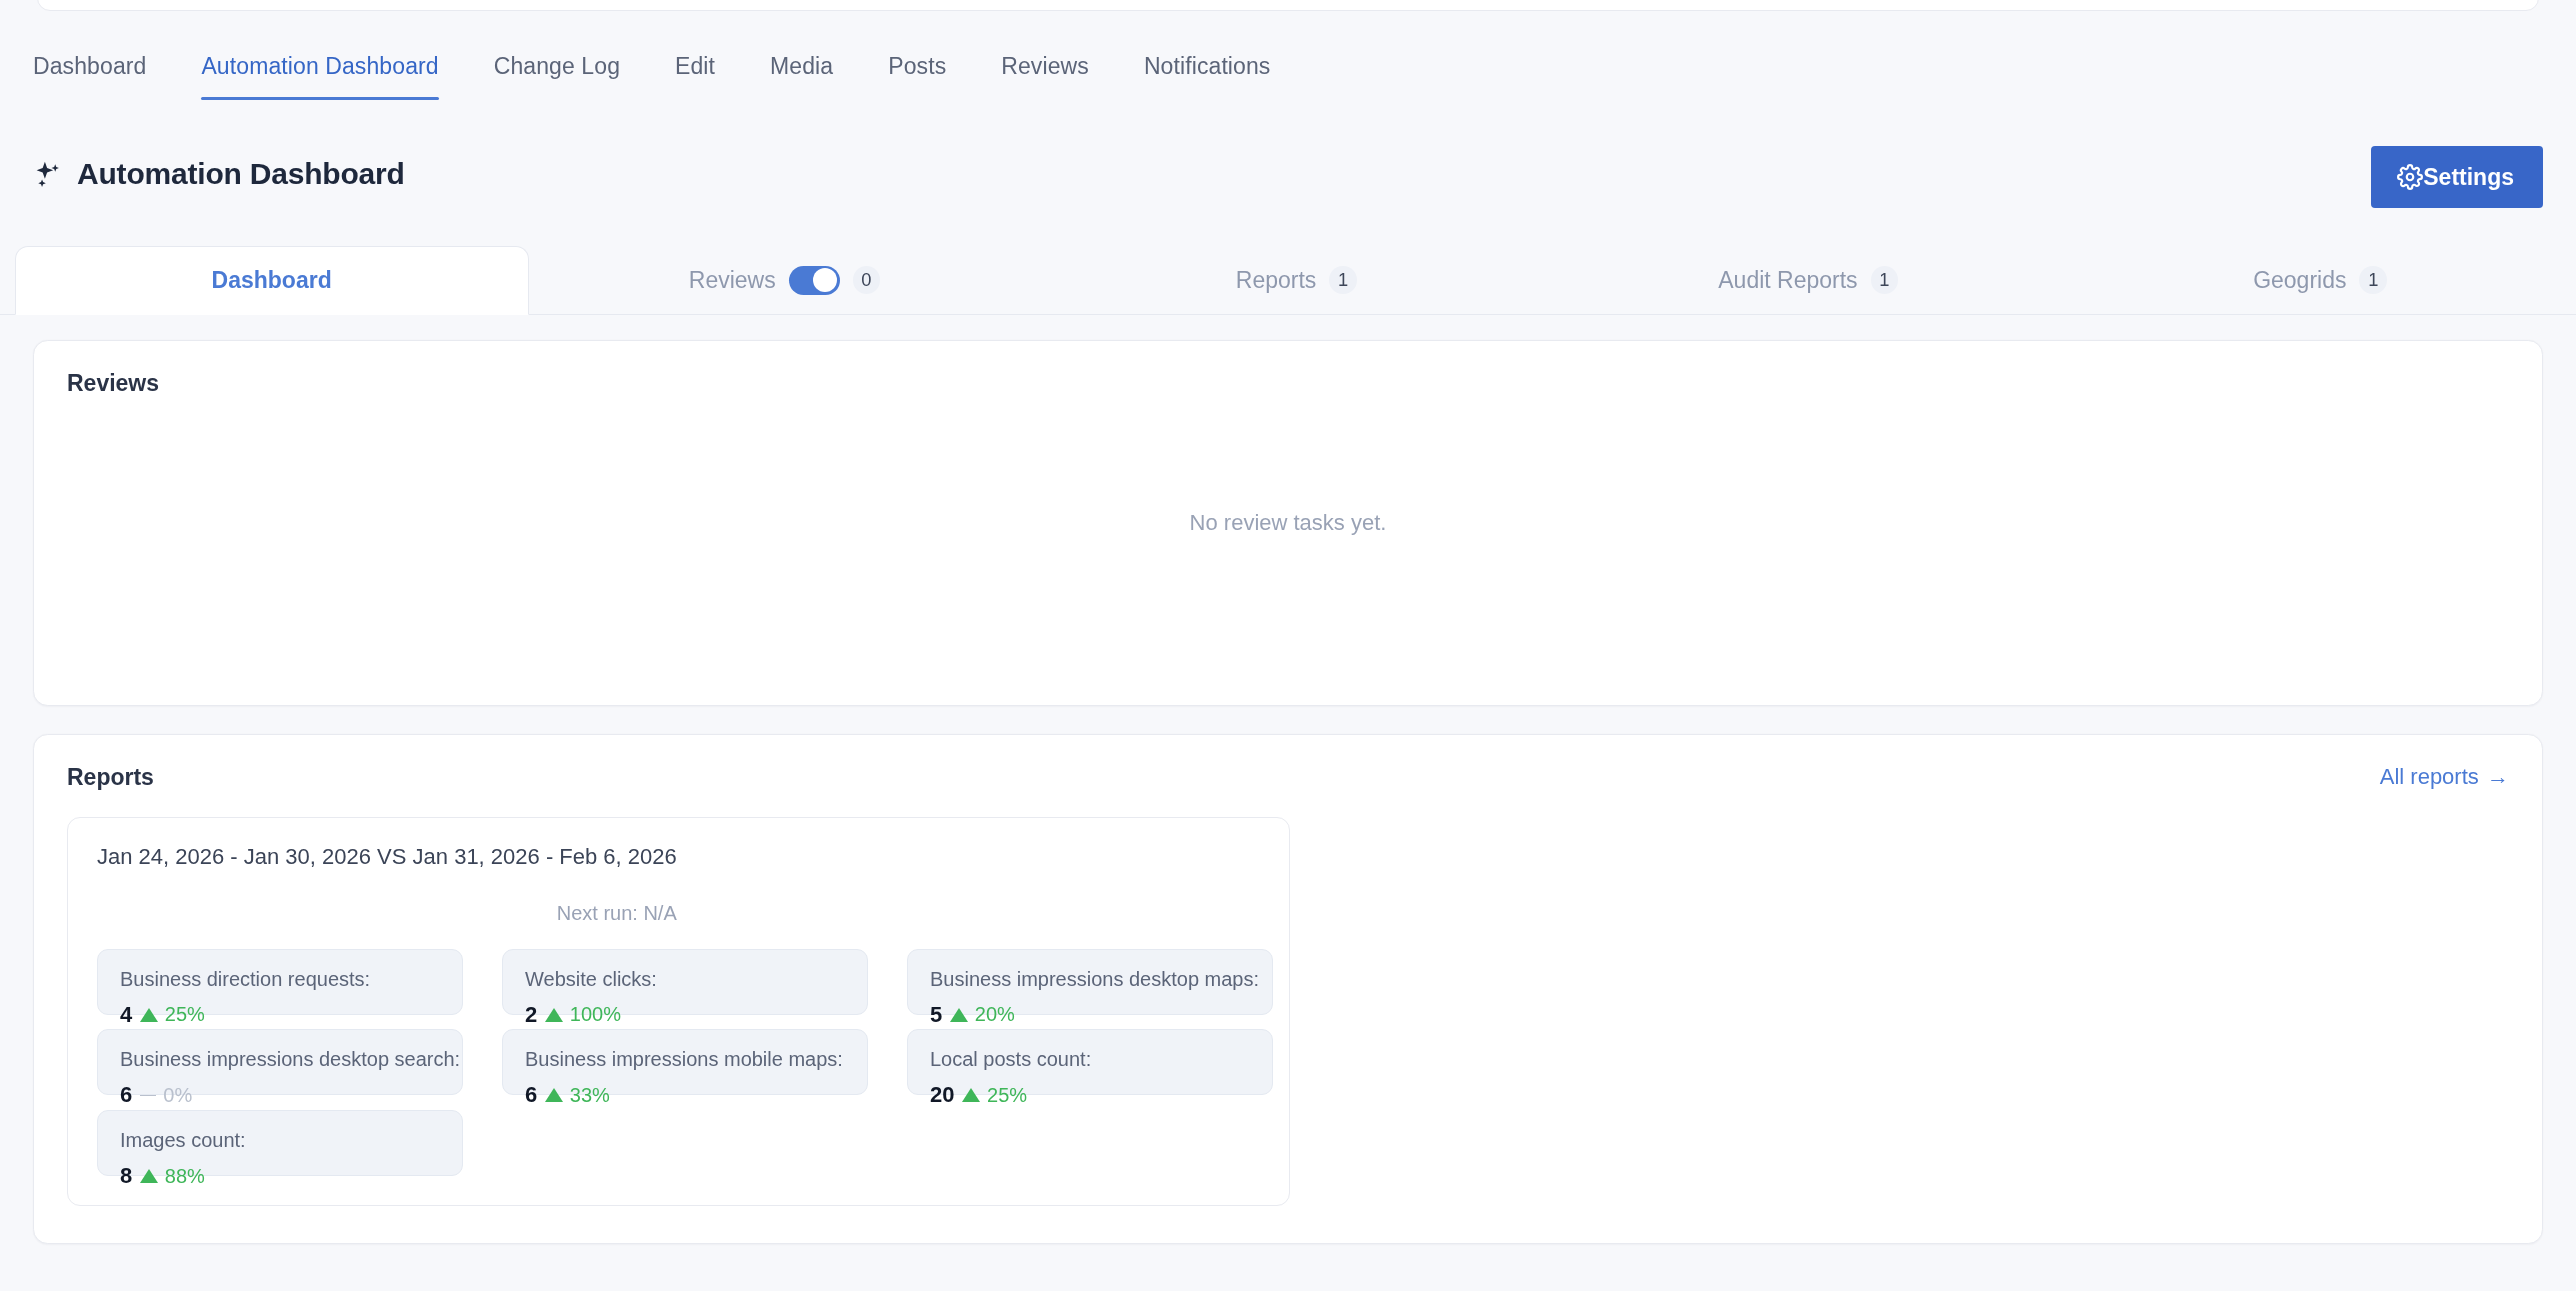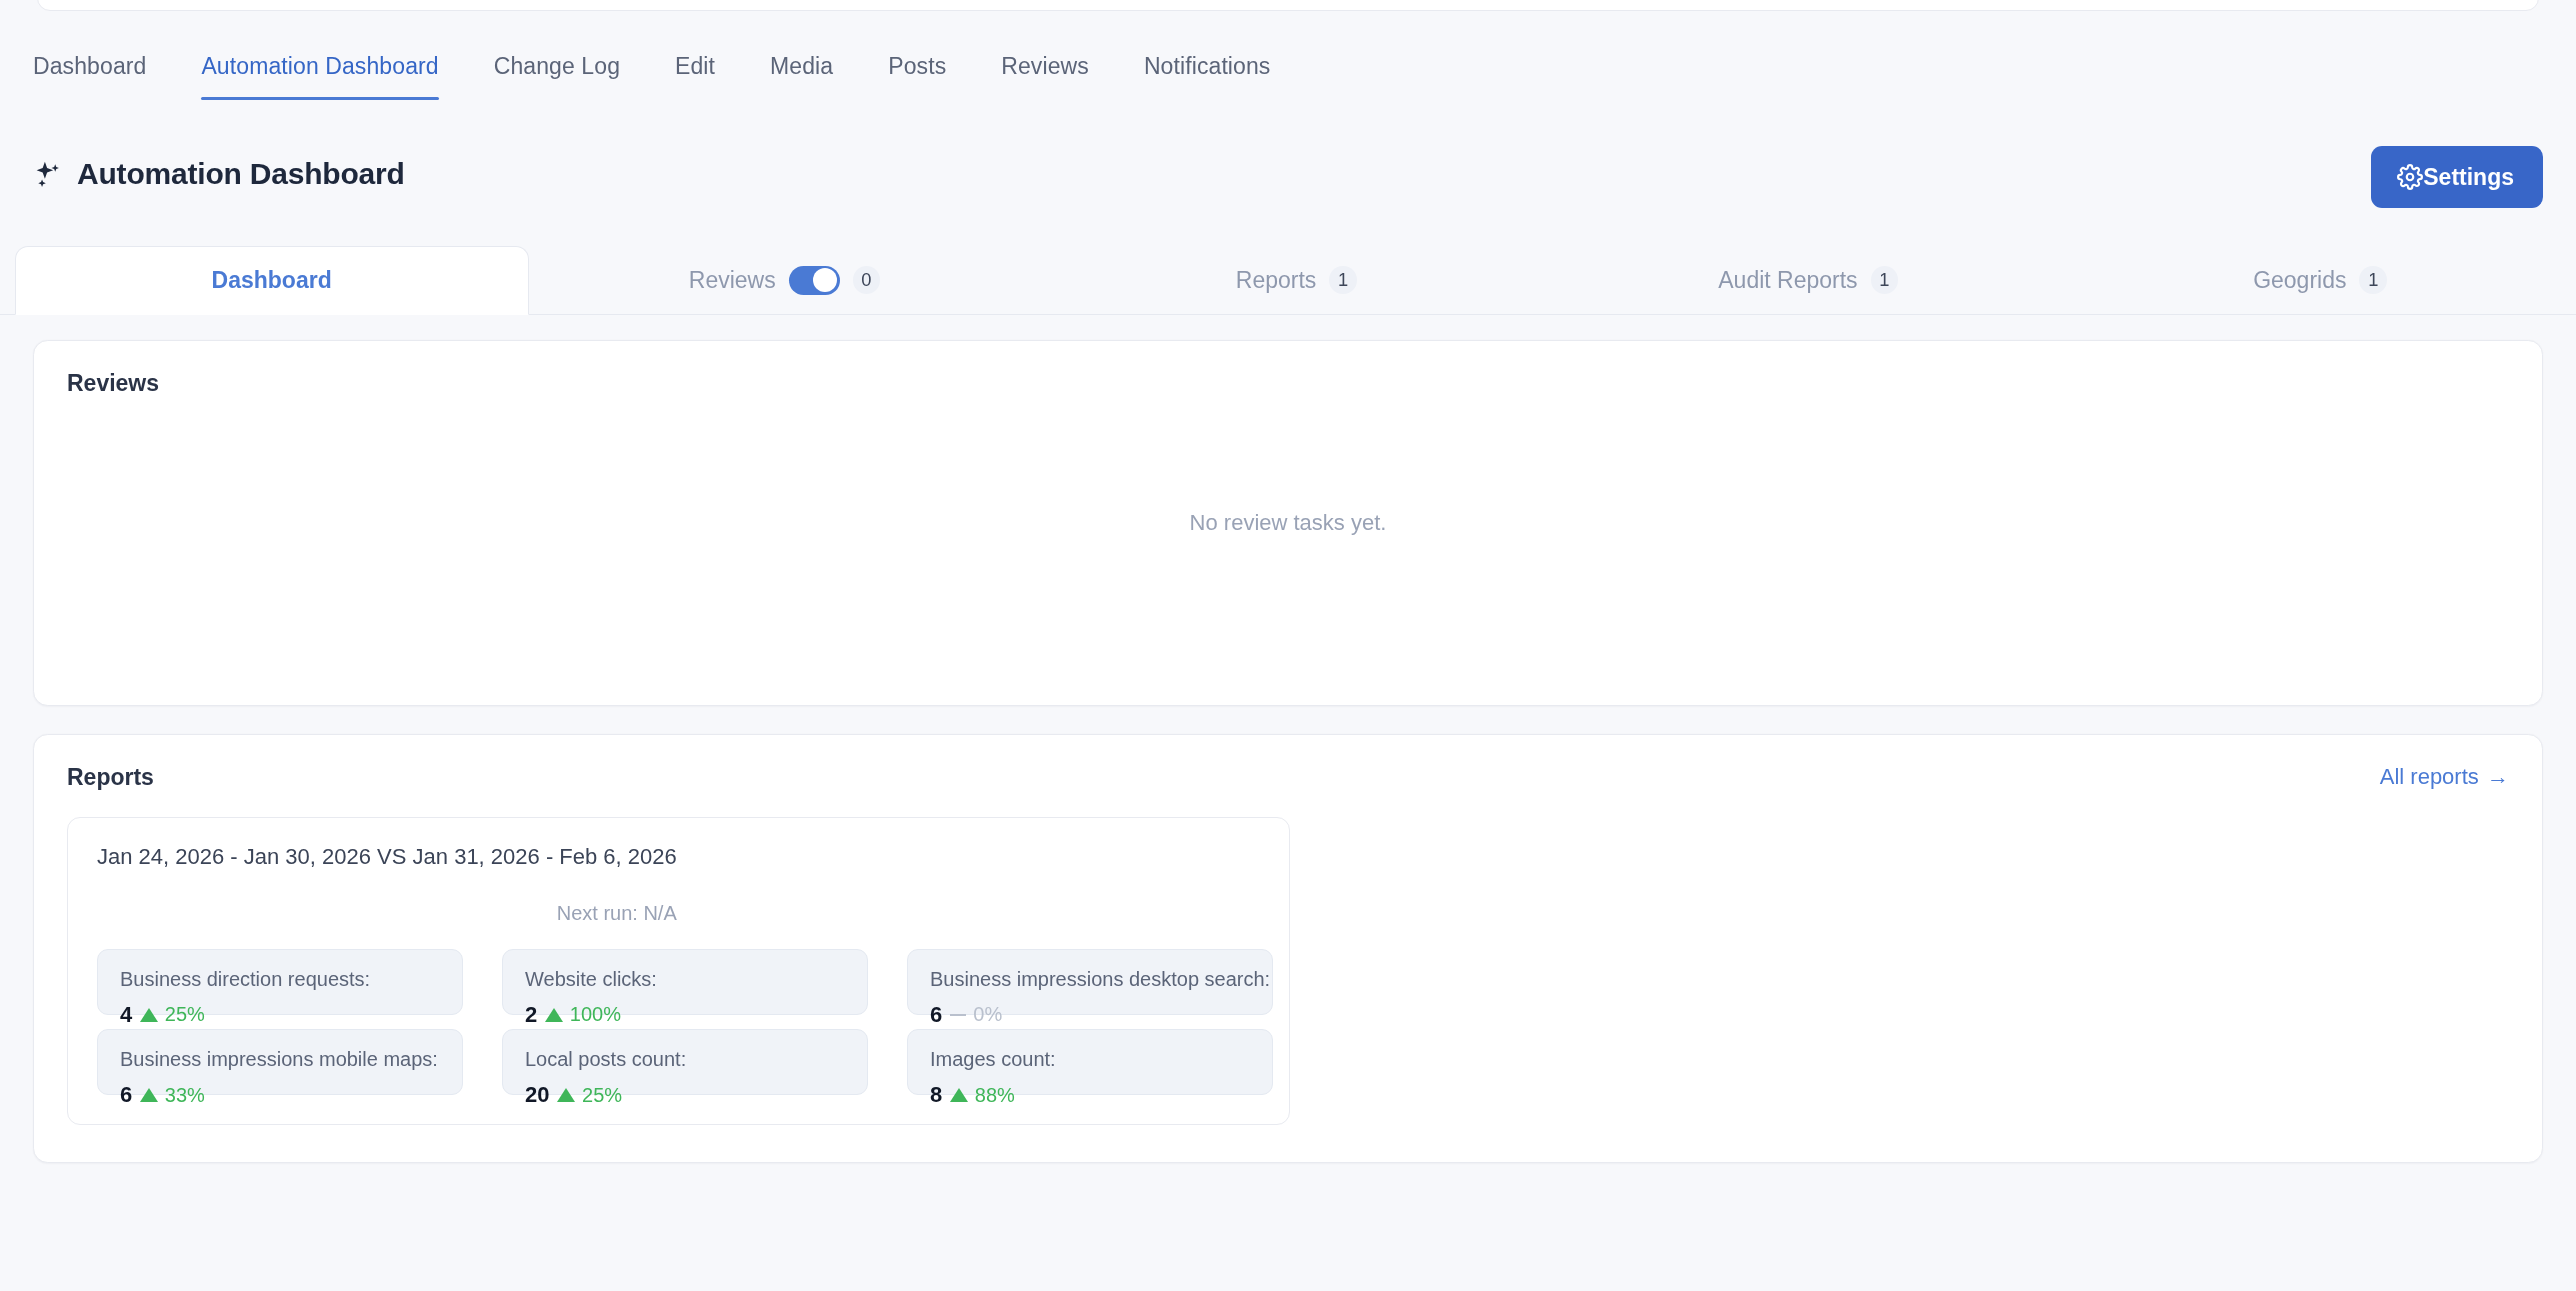--- a/index.html
+++ b/index.html
@@ -82,21 +82,21 @@
     letter-spacing: -0.2px;
   }
   .settings-button {
     display: flex;
     align-items: center;
     background: #3866c8;
     color: #ffffff;
     font-size: 23px;
     font-weight: bold;
     border: none;
-    border-radius: 11px;
+    border-radius: 4px;
     padding: 17.4px 29px 17.4px 26px;
     cursor: pointer;
     margin-top: 9.2px;
     font-family: "Liberation Sans", sans-serif;
   }
   .settings-button svg { width: 26px; height: 26px; display: block; }
 
   
   .section-tabs {
     position: absolute;
@@ -395,20 +395,28 @@
 
         <div class="metric-tile">
           <span class="metric-label">Website clicks:</span>
           <div class="metric-value-row">
             <span class="metric-number">2</span>
             <span class="tri-up"></span>
             <span class="metric-delta">100%</span>
           </div>
         </div>
 
+        <div class="metric-tile">
+          <span class="metric-label">Business impressions desktop maps:</span>
+          <div class="metric-value-row">
+            <span class="metric-number">5</span>
+            <span class="tri-up"></span>
+            <span class="metric-delta">20%</span>
+          </div>
+        </div>
 
         <div class="metric-tile">
           <span class="metric-label">Business impressions desktop search:</span>
           <div class="metric-value-row">
             <span class="metric-number">6</span>
             <span class="dash-flat"></span>
             <span class="metric-delta neutral">0%</span>
           </div>
         </div>
 

